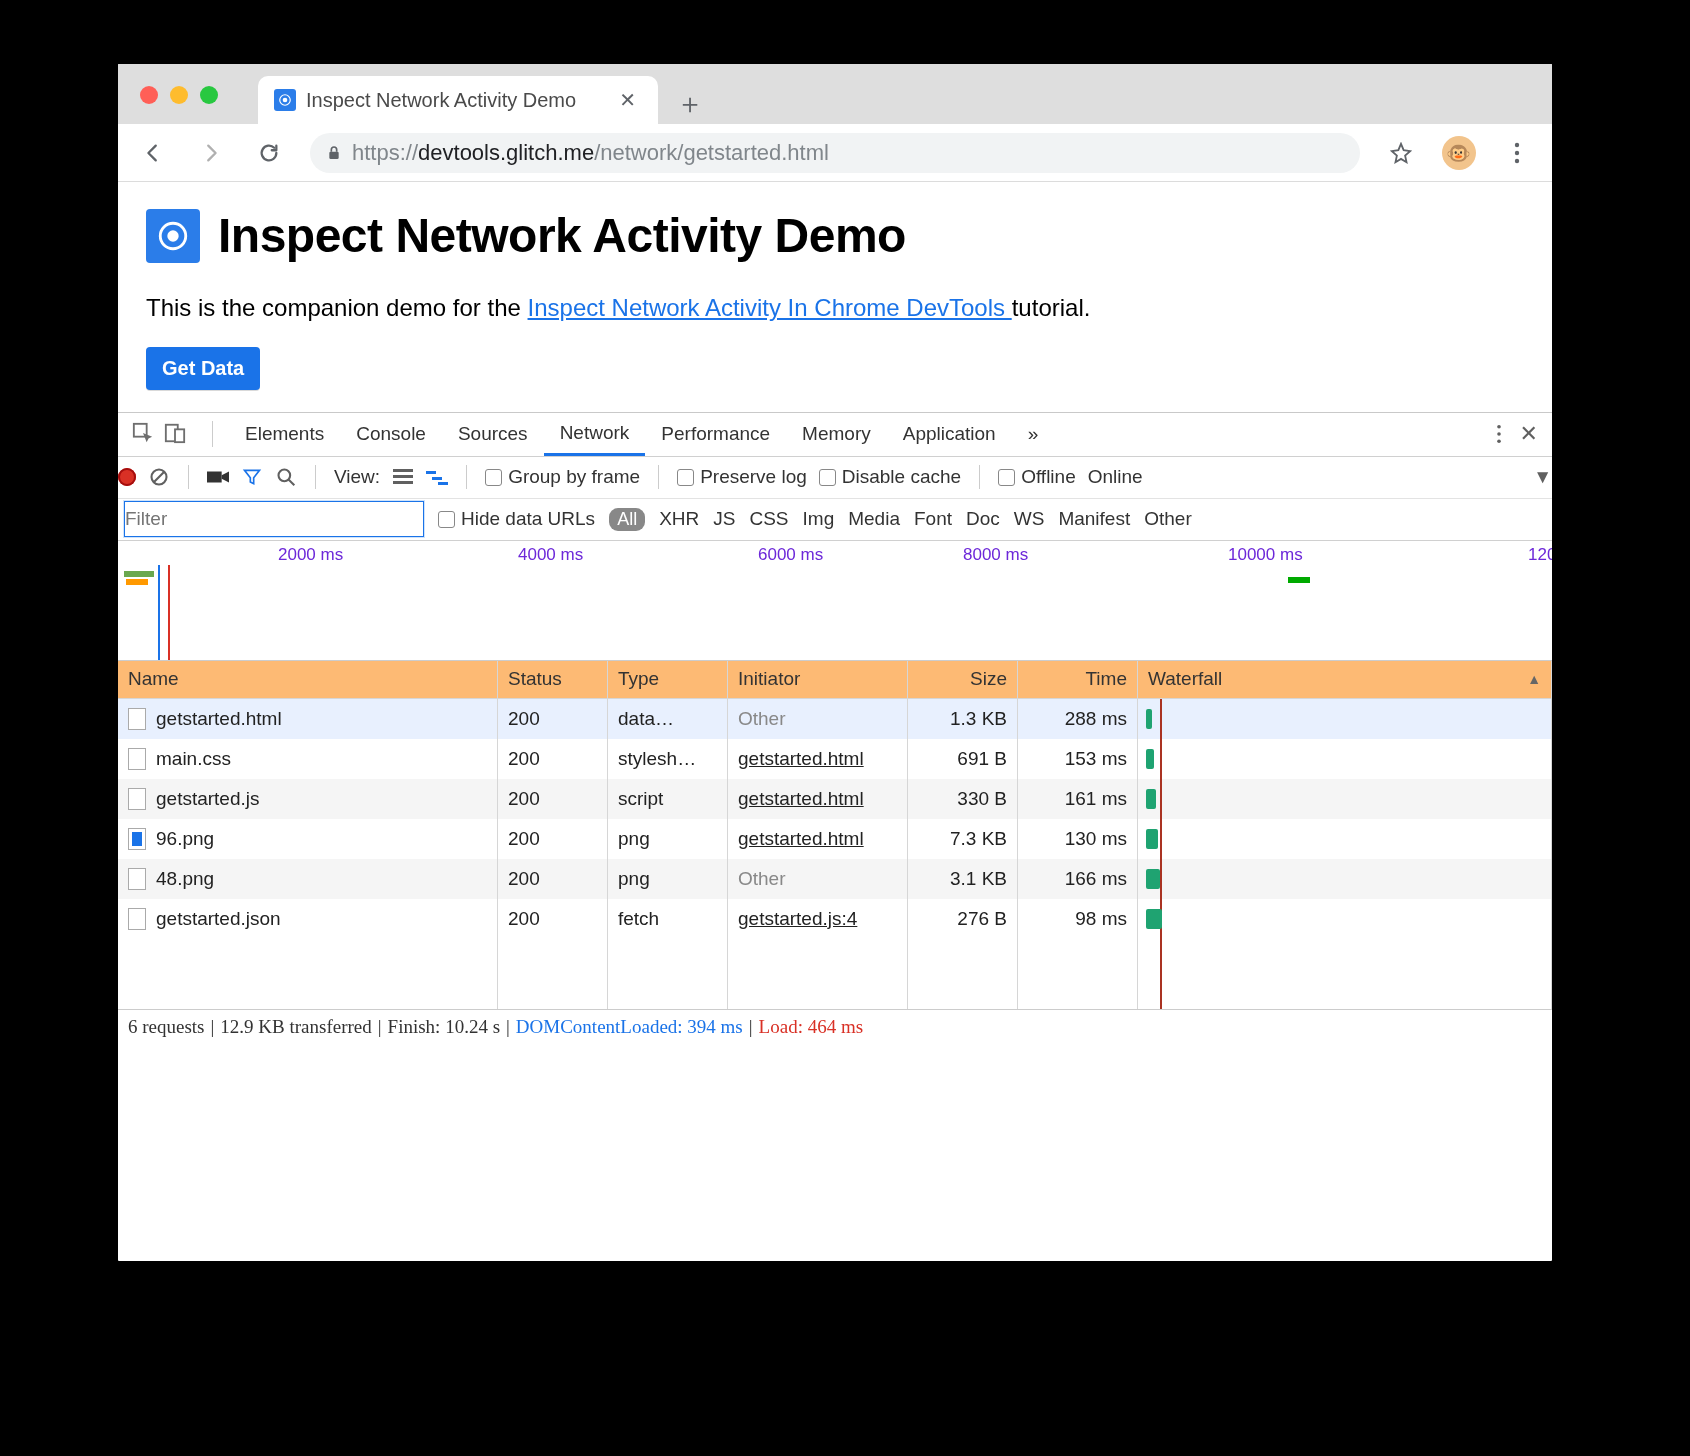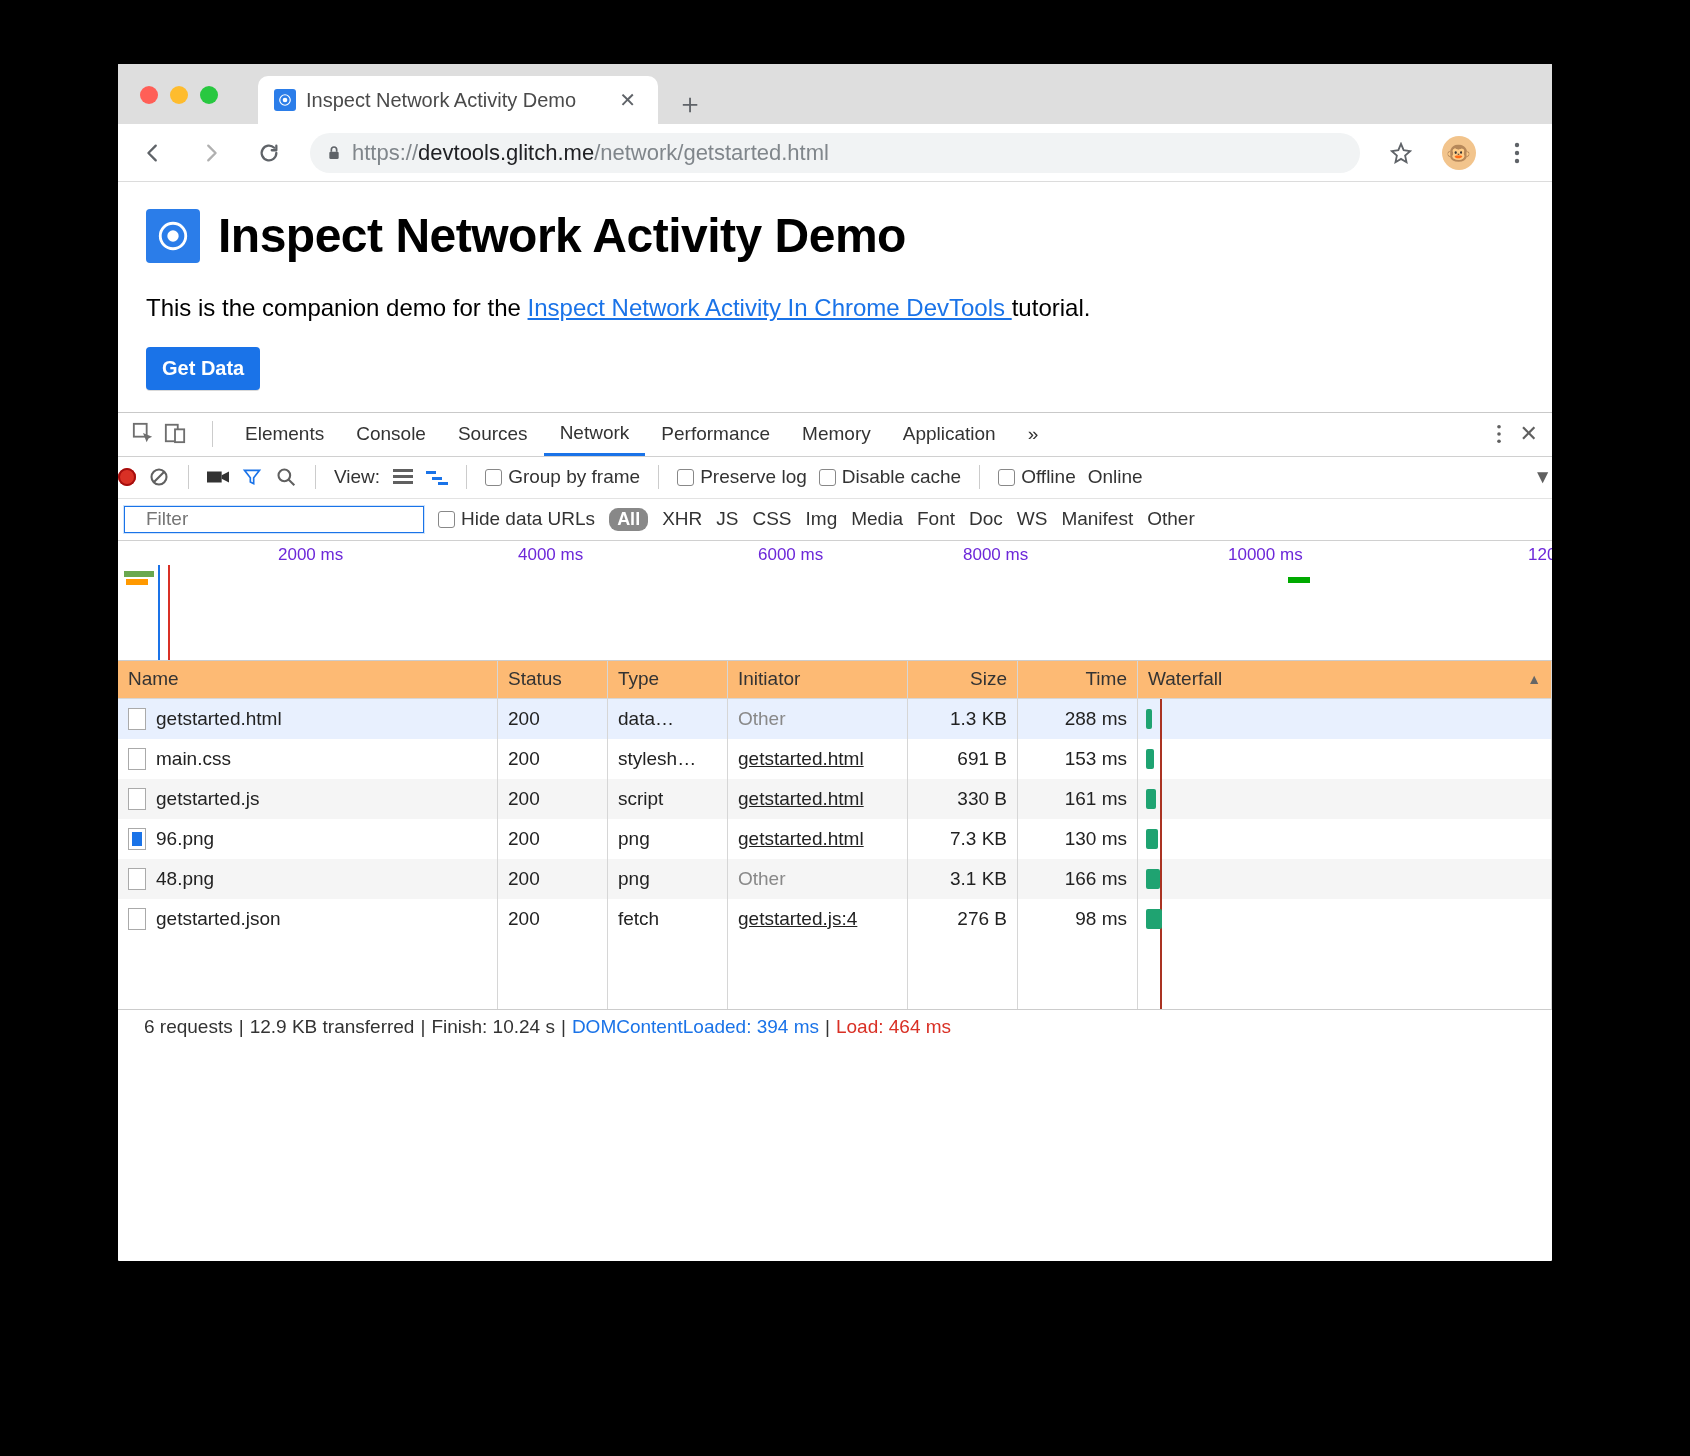--- a/index.html
+++ b/index.html
@@ -36,42 +36,42 @@
   .dt-tabs .sep { width:1px; height:26px; background:#ccc; margin:0 16px; }
   .dt-tab { padding:0 16px; height:44px; display:flex; align-items:center; color:#333; }
   .dt-tab.active { border-bottom:3px solid #1a73e8; font-weight:400; color:#333; }
   .dt-right { margin-left:auto; display:flex; align-items:center; gap:18px; color:#606060;}
   .dt-toolbar { height:42px; display:flex; align-items:center; padding:0 0; gap:12px; border-bottom:1px solid #e3e3e3; font-size:19px; color:#333;}
   .rec { width:18px; height:18px; border-radius:50%; background:#d93025; box-shadow:0 0 0 2px #a50e0e inset; }
   .tb-sep { width:1px; height:24px; background:#ccc; margin:0 6px;}
   .tb-icon { width:22px; height:22px; display:flex; align-items:center; justify-content:center; color:#606060;}
   .cb { width:17px; height:17px; border:1.5px solid #888; border-radius:3px; display:inline-block; margin-right:6px; vertical-align:-3px;}
   .filterrow { height:42px; display:flex; align-items:center; padding:0 6px 0 6px; gap:14px; border-bottom:1px solid #d0d0d0;}
-  .filterbox { width:300px; height:27px; border:1.5px solid #1a73e8; outline:1px solid #cfe3fb; font-size:19px; padding:0 21px; color:#9aa0a6;}
-  .pill { background:#888; color:#fff; border-radius:9px; padding:1px 8px; font-size:18px;font-weight:bold;}
+  .filterbox { width:300px; height:36px; border:1.5px solid #1a73e8; outline:1px solid #cfe3fb; font-size:19px; padding:0 0; color:#9aa0a6;}
+  .pill { background:#888; color:#fff; border-radius:9px; padding:1px 8px; font-size:18px;}
   .ft { color:#333; font-size:19px; }
   .timeline { height:120px; border-bottom:1px solid #ccc; position:relative; font-size:17px; color:#444;}
   .tl-ticks { position:absolute; top:0; left:0; right:0; height:24px; }
   .tl-tick { position:absolute; top:4px; font-size:17px; color:#6d28d9; }
   .tl-body { position:absolute; top:24px; left:0; right:0; bottom:0;}
   .tl-bar { position:absolute; height:6px; }
   .tl-vline { position:absolute; top:0; bottom:0; width:2px; }
   .grid-head { display:flex; height:38px; align-items:flex-start; border-bottom:1px solid #d6d6d6; font-size:19px; color:#333; background:#fdba74;}
   .col { padding:0 10px; border-right:1px solid #d6d6d6; height:100%; display:flex; align-items:center; overflow:hidden; white-space:nowrap; text-overflow:ellipsis;}
   .c-name{width:380px;} .c-status{width:110px;} .c-type{width:120px;} .c-init{width:180px;} .c-size{width:110px; justify-content:flex-end;} .c-time{width:120px; justify-content:flex-end;} .c-wf{flex:1; position:relative;}
   .row { display:flex; height:40px; align-items:center; font-size:19px; color:#222;}
   .row.sel { background:#e8f0fe;}
   .row.odd { background:#f5f5f5;}
   .fi { width:18px; height:22px; border:1px solid #aaa; background:#fff; margin-right:10px; position:relative;}
   .fi.img::after{content:"";position:absolute;inset:3px;background:#1a73e8;}
   .linkish { color:#222; text-decoration:underline; }
   .other { color:#888; }
   .wf-vline { position:absolute; top:0; bottom:0; width:2px; }
   .wf-seg { position:absolute; top:10px; height:20px; border-radius:2px;}
-  .status { height:36px; border-top:1px solid #ccc; display:flex; align-items:center; padding:0 26px; font-size:19px; color:#333; gap:6px;}
+  .status { height:36px; border-top:1px solid #ccc; display:flex; align-items:center; padding:0 10px; font-size:19px; color:#333; gap:6px;font-family:Liberation Serif, serif;}
   .blue{color:#1a73e8;} .red{color:#d93025;}
   .grid-body-fill { height:70px; display:flex;}
   .grid-body-fill .col{height:70px;}
   svg { display:block; }
   .sortarrow{ margin-left:auto; font-size:14px; color:#666;}
 </style>
 </head>
 <body>
 
 <div class="window">

